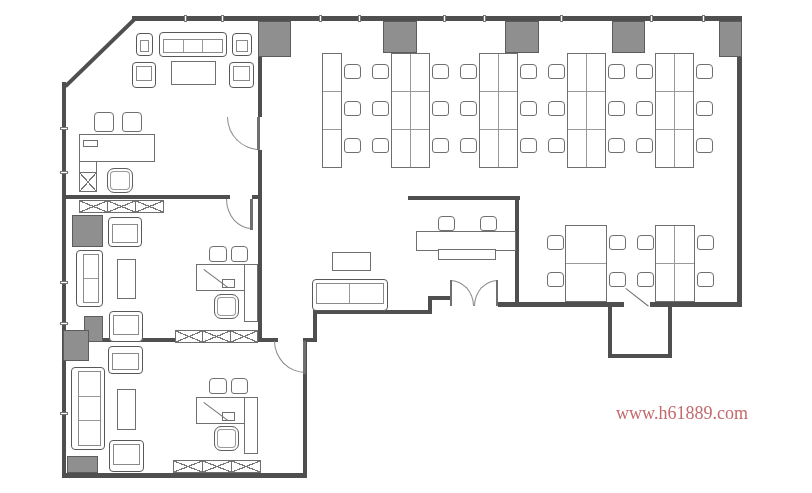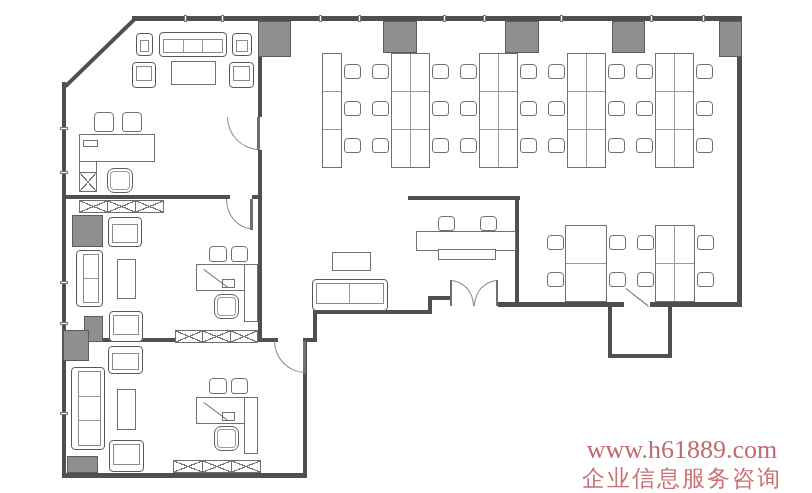--- a/index.html
+++ b/index.html
@@ -16,21 +16,21 @@
   .rect{background:#fff;border:1px solid #6f6f6f;}
   .sofa{background:#fff;border:1px solid #585858;border-radius:4px;}
   .sofa>div{position:absolute;border:1px solid #8a8a8a;background:#fff;}
   .xbox{background:#fff;border:1px solid #6f6f6f;}
   .arc{border:0 solid #8a8a8a;background:transparent;}
   .leaf{background:#6f6f6f;}
   .dline{height:0;border-top:1.2px solid #707070;transform-origin:0 0;}
   .dwall{transform-origin:0 0;background:#4f4f4f;}
   #watermark{position:absolute;left:576px;top:403px;width:212px;text-align:center;
              font-family:"Liberation Serif",serif;line-height:1.12;}
-  #wm1{font-size:26px;margin-top:32px;}
+  #wm1{font-size:18px;}
   #wm2{font-size:23px;letter-spacing:2px;margin-top:2px;}
 </style>
 </head>
 <body>
 
 <div id="stage">
   <div id="plan">
       <div class="wall" style="left: 132px; top: 16px; width: 610px; height: 5px;"></div>
       <div class="wall" style="left: 737px; top: 16px; width: 5px; height: 291px;"></div>
       <div class="wall" style="left: 650px; top: 302px; width: 92px; height: 5px;"></div>
@@ -201,15 +201,14 @@
       <div class="leaf" style="left: 303px; top: 341px; width: 3px; height: 33px;"></div>
       <div class="leaf" style="left: 450px; top: 280px; width: 2px; height: 26px;"></div>
       <div class="leaf" style="left: 496px; top: 280px; width: 2px; height: 26px;"></div>
       <div class="dline" style="left: 204px; top: 269px; width: 30px; height: 0px; transform: rotate(36.8699deg);"></div>
       <div class="dline" style="left: 204px; top: 402px; width: 30px; height: 0px; transform: rotate(36.8699deg);"></div>
       <div class="dline" style="left: 626px; top: 288px; width: 29.2062px; height: 0px; transform: rotate(38.047deg);"></div>
       <div class="dwall" style="left: 64px; top: 85px; width: 97.591px; height: 4px; transform: rotate(-44.1697deg);"></div>
     </div>
   <div id="watermark">
     <div id="wm1" style="color: rgb(196, 105, 109);">www.h61889.com</div>
-    <div id="wm2" style="color: rgb(201, 113, 116);">企业信息服务咨询</div>
   </div>
 </div>
 
 </body></html>

